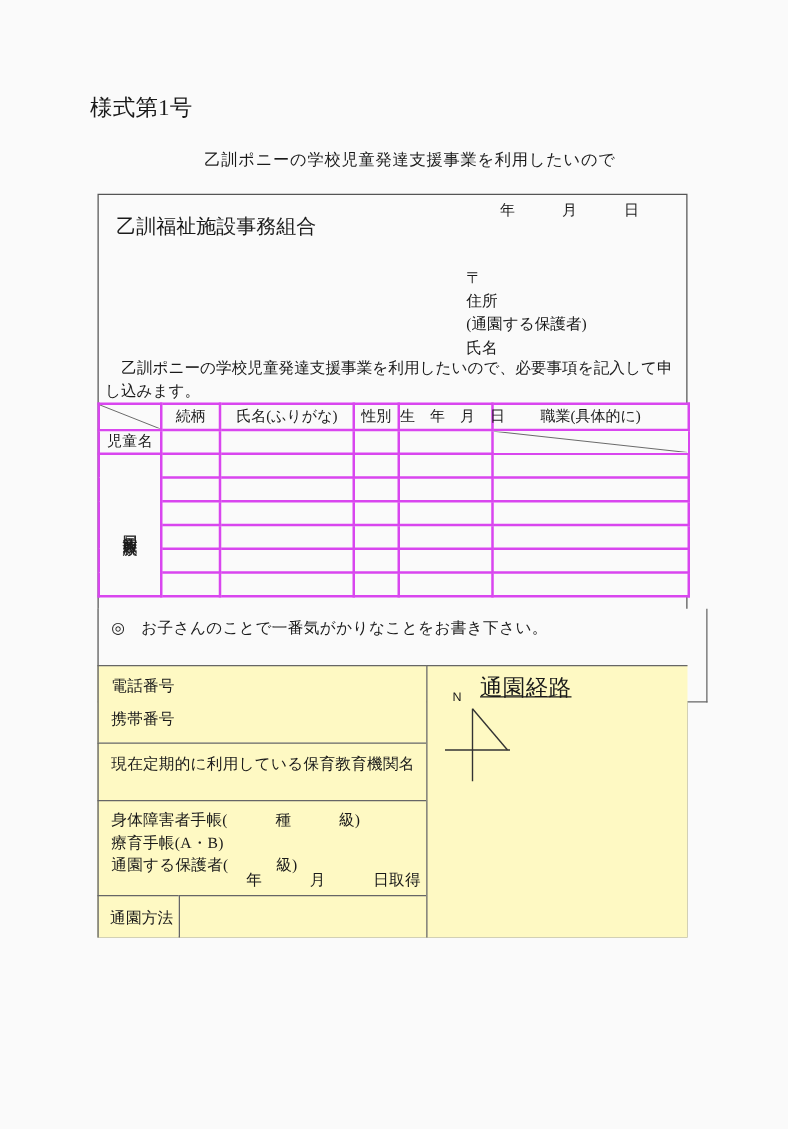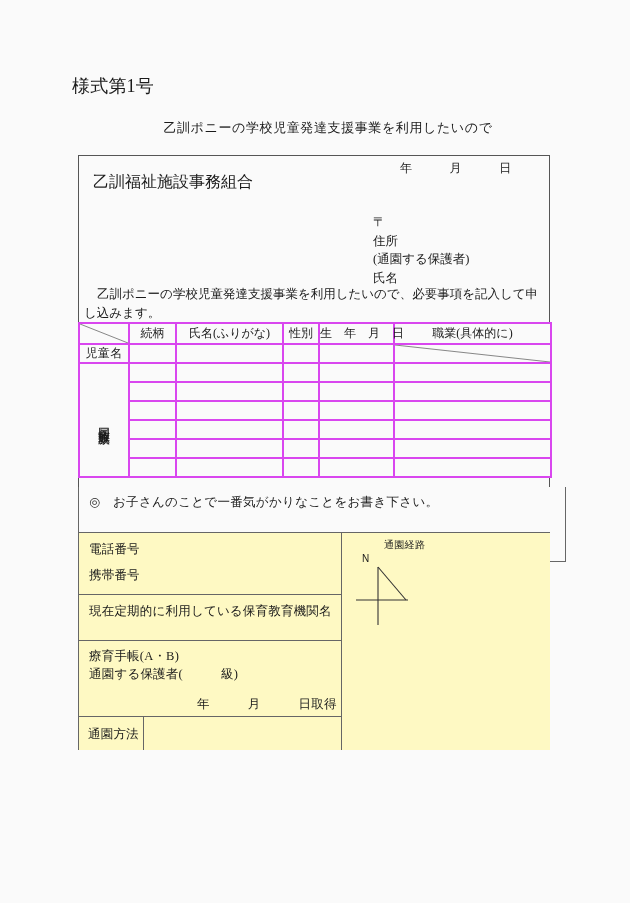--- a/index.html
+++ b/index.html
@@ -180,22 +180,23 @@
   #cell-method-label { left: 0;   top: 184px; width: 65px; height: 34px; }
   #cell-method-value { left: 65px; top: 184px; width: 198px; height: 34px; }
 
   
   #cell-route { left: 263px; top: 0; width: 209px; height: 218px; }
 
   #route-label {
     position: absolute;
     left: 42px;
     top: 5px;
-    font-size: 10px;
+    font-size: 18px;
     letter-spacing: .3px;
+    text-decoration: underline;
   }
   #north-arrow {
     position: absolute;
     left: 14px;
     top: 22px;
     width: 86px;
     height: 74px;
   }
   #north-letter {
     position: absolute;
@@ -330,20 +331,21 @@
     <div class="bg-text txt-phone nowrap">電話番号</div>
     <div class="bg-text txt-mobile nowrap">携帯番号</div>
   </div>
 
   <div class="bg-cell" id="cell-school">
     <div class="bg-text txt-school nowrap">現在定期的に利用している保育教育機関名</div>
   </div>
 
   <div class="bg-cell" id="cell-cert">
     <div class="bg-text txt-cert">
+      <div class="nowrap">身体障害者手帳(　　　種　　　級)</div>
       <div class="nowrap">療育手帳(A・B)</div>
       <div class="nowrap">通園する保護者(　　　級)</div>
     </div>
     <div class="bg-text txt-cert-date nowrap">年　　　月　　　日取得</div>
   </div>
 
   <div class="bg-cell" id="cell-method-label">
     <div class="bg-text txt-method nowrap">通園方法</div>
   </div>
   <div class="bg-cell" id="cell-method-value">

